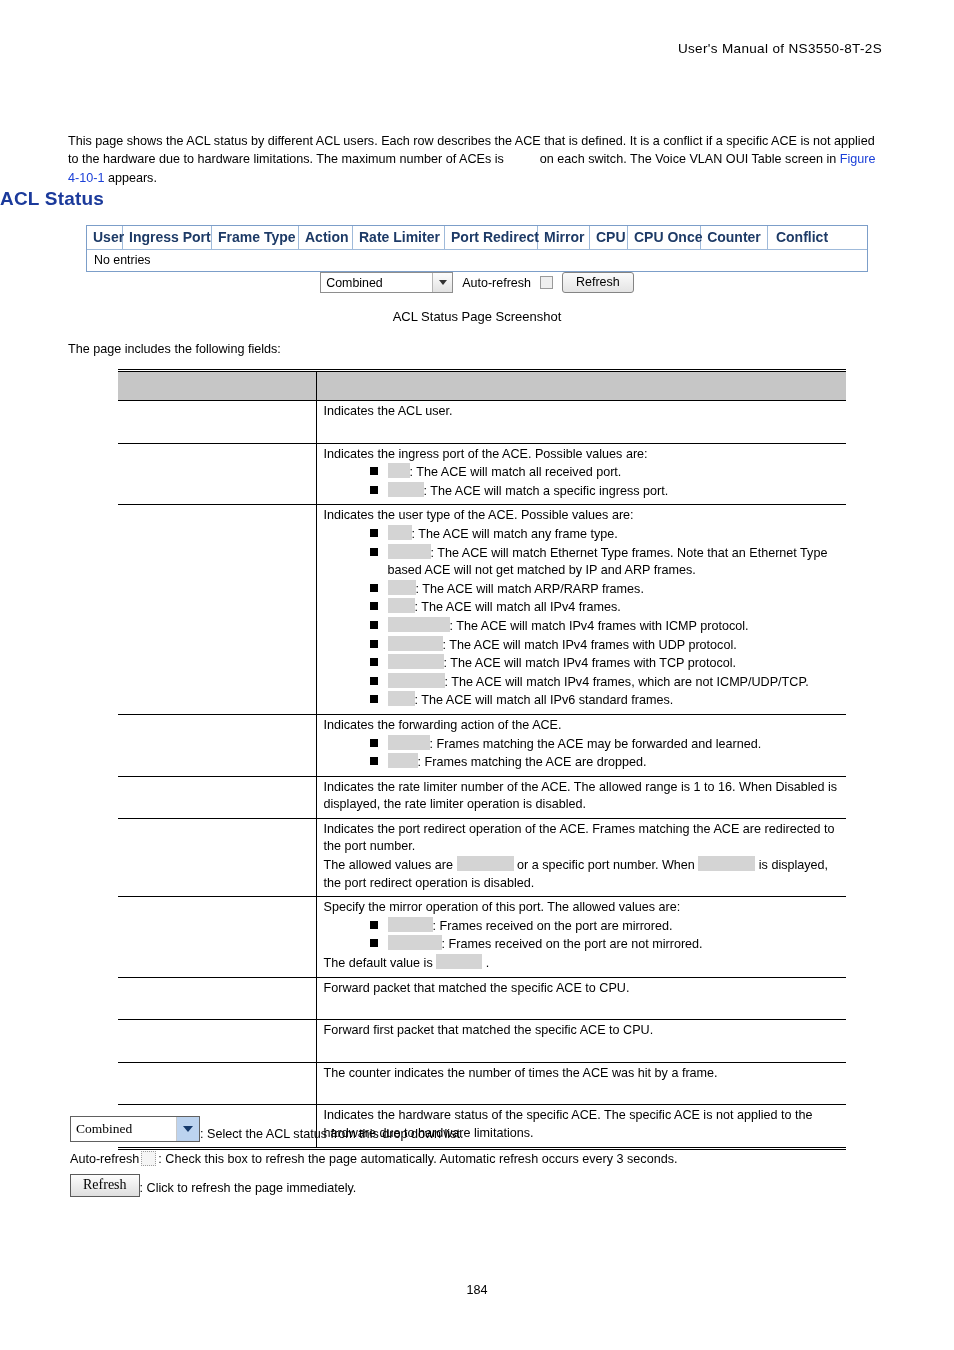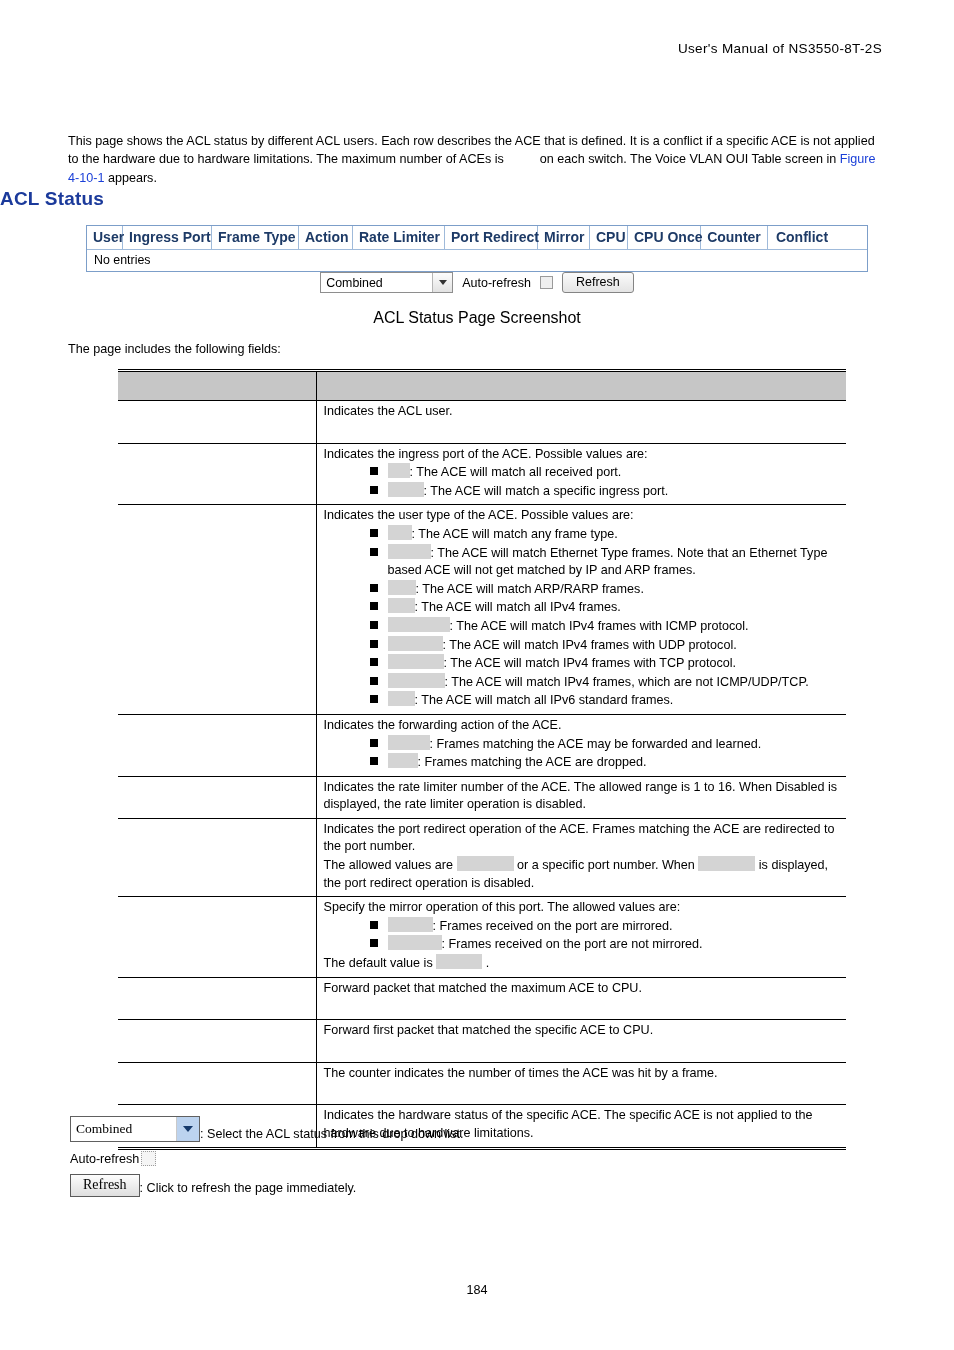--- a/index.html
+++ b/index.html
@@ -147,21 +147,21 @@
     box-sizing: border-box;
   }
 
   
   .caption {
     position: absolute;
     top: 309px;
     left: 0;
     width: 954px;
     text-align: center;
-    font-size: 16px;
+    font-size: 13px;
   }
 
   
   .leadin {
     position: absolute;
     top: 342px;
     left: 68px;
     font-size: 12.6px;
   }
 
@@ -409,21 +409,21 @@
           <ul class="bul">
             <li><span class="bullet"></span><span class="ph" style="width: 45px;"></span><span>: Frames received on the port are mirrored.</span></li>
             <li><span class="bullet"></span><span class="ph" style="width: 54px;"></span><span>: Frames received on the port are not mirrored.</span></li>
           </ul>
           <div><span>The default value is </span><span class="ph" style="width: 46px;"></span><span> .</span></div>
         </td>
       </tr>
       <tr class="tall">
         <td class="obj">&nbsp;</td>
         <td class="desc">
-          <div>Forward packet that matched the maximum ACE to CPU.</div>
+          <div>Forward packet that matched the specific ACE to CPU.</div>
         </td>
       </tr>
       <tr class="tall">
         <td class="obj">&nbsp;</td>
         <td class="desc">
           <div>Forward first packet that matched the specific ACE to CPU.</div>
         </td>
       </tr>
       <tr class="tall">
         <td class="obj">&nbsp;</td>
@@ -449,20 +449,21 @@
         </span>
     </div>
     <span style="align-self:flex-end; padding-bottom:1px;">: Select the ACL status from this drop down list.</span>
   </div>
 </div>
 
 <div class="legend" style="top:1151px;">
   <div class="legend-row">
     <span>Auto-refresh</span>
     <span class="dcheck"></span>
+    <span>: Check this box to refresh the page automatically. Automatic refresh occurs every 3 seconds.</span>
   </div>
 </div>
 
 <div class="legend" style="top:1174px;">
   <div class="legend-row">
     <span class="dbtn">Refresh</span>
     <span style="align-self:flex-end; padding-bottom:2px;">: Click to refresh the page immediately.</span>
   </div>
 </div>
 

